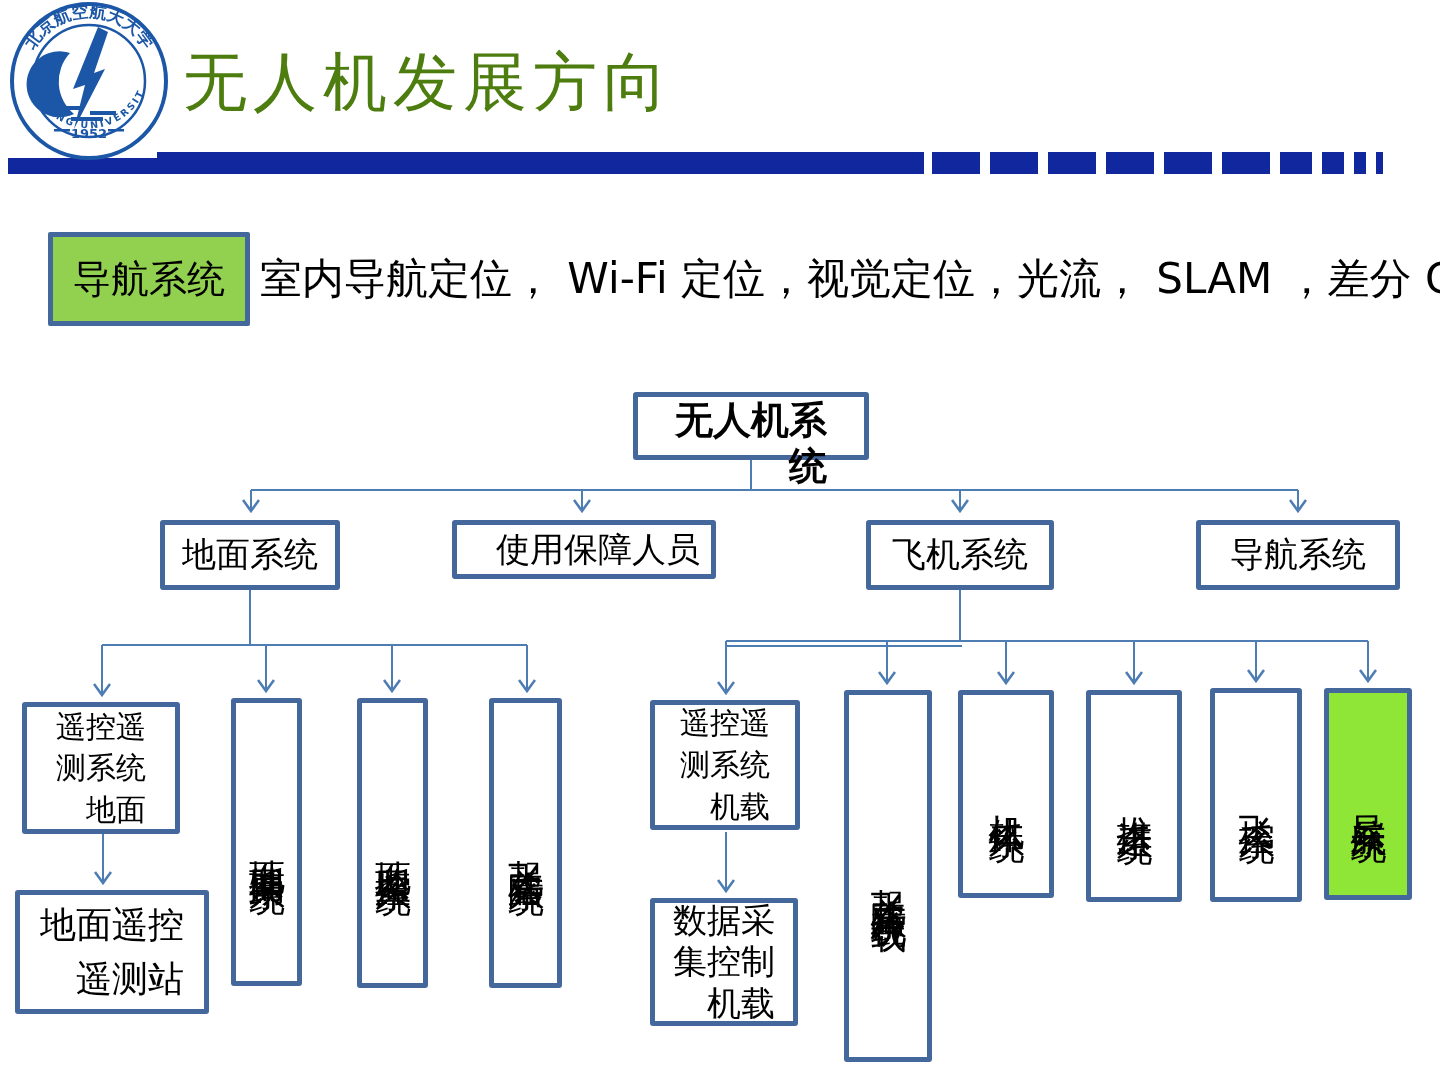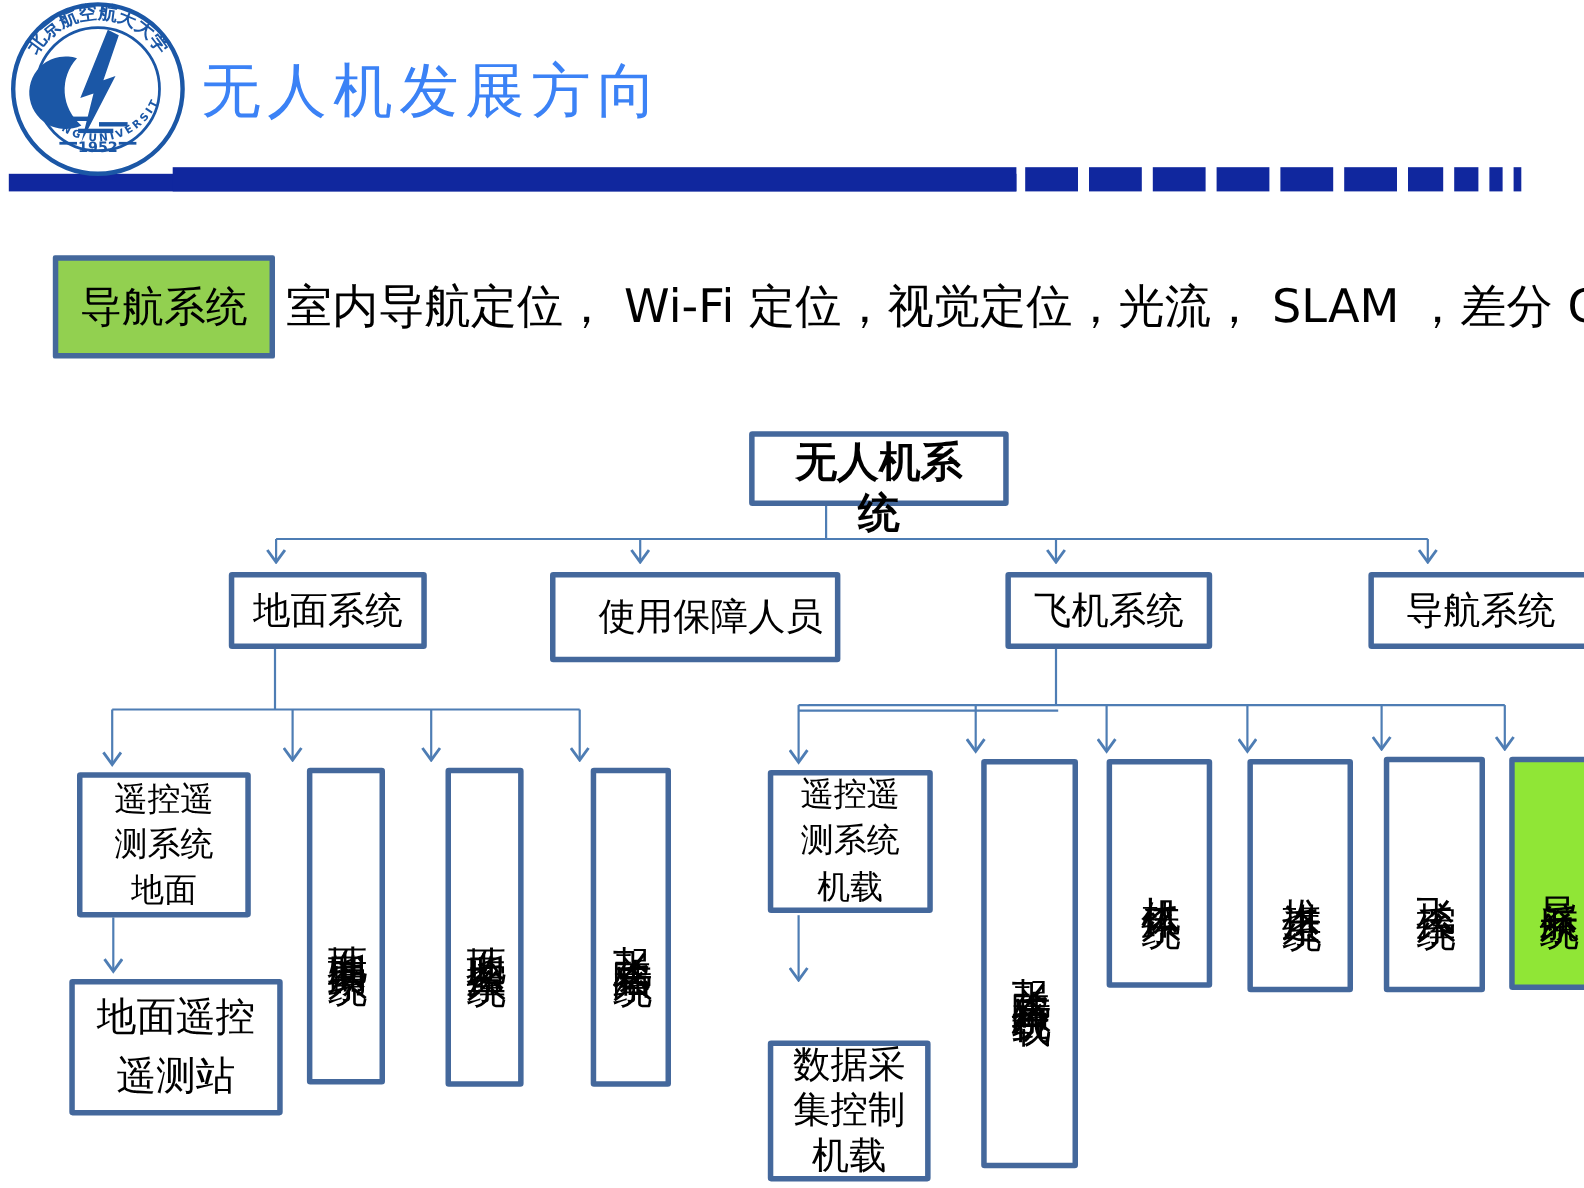--- a/index.html
+++ b/index.html
@@ -3,55 +3,55 @@
 <meta charset="utf-8">
 <style>
   html,body{margin:0;padding:0;background:#888;}
   #slide{position:relative;width:1440px;height:1080px;background:#ffffff;overflow:hidden;
          font-family:"DejaVu Sans",sans-serif;color:#000;}
 
   
   #logo{position:absolute;left:8px;top:0px;width:162px;height:164px;z-index:5;}
   #title{position:absolute;left:183px;top:28px;width:720px;height:110px;
          font-family:"Liberation Serif","DejaVu Serif",serif;
-         font-size:54px;line-height:110px;color:#3b82f6;letter-spacing:6px;white-space:nowrap;}
+         font-size:64px;line-height:110px;color:#4d7c0f;letter-spacing:6px;white-space:nowrap;}
   .bar{position:absolute;background:#10279E;z-index:1;}
   #bar-left{left:8px;top:158px;width:916px;height:16px;}
   #bar-main{left:157px;top:152px;width:767px;height:22px;}
   #bar-dashes{position:absolute;left:932px;top:152px;height:22px;display:flex;gap:10px;z-index:1;}
   #bar-dashes div{background:#10279E;height:22px;}
 
   
   #hl-box{position:absolute;left:48px;top:232px;width:202px;height:94px;background:#92D050;
           border:5px solid #44689C;border-radius:2px;display:flex;align-items:center;justify-content:center;
           font-size:38px;z-index:2;box-sizing:border-box;}
   #hl-desc{position:absolute;left:260px;top:250px;width:1180px;font-size:42px;line-height:58px;
            white-space:nowrap;z-index:2;}
 
   
   .box{position:absolute;background:#fff;border:5px solid #44689C;border-radius:3px;box-sizing:border-box;
-       display:flex;align-items:center;justify-content:center;text-align:center;z-index:2;margin-left:48px;}
+       display:flex;align-items:center;justify-content:center;text-align:right;z-index:2;}
   .pre{white-space:pre-line;}
   .vtext{writing-mode:vertical-rl;text-orientation:upright;letter-spacing:4px;}
 
   #n-root{left:633px;top:392px;width:236px;height:68px;font-size:38px;font-weight:bold;
           line-height:1.22;align-items:flex-start;overflow:visible;}
   #n-ground{left:160px;top:520px;width:180px;height:70px;font-size:34px;}
-  #n-support{left:452px;top:520px;width:264px;height:82px;font-size:34px;padding-left:28px;}
+  #n-support{left:452px;top:520px;width:264px;height:59px;font-size:34px;padding-left:28px;}
   #n-aircraft{left:866px;top:520px;width:188px;height:70px;font-size:34px;}
   #n-payload{left:1196px;top:520px;width:204px;height:70px;font-size:34px;}
 
   #n-rcground{left:22px;top:702px;width:158px;height:132px;font-size:30px;line-height:1.38;}
   #n-station{left:15px;top:890px;width:194px;height:124px;font-size:36px;line-height:1.5;}
   #n-aux{left:231px;top:698px;width:71px;height:288px;font-size:36px;}
   #n-monitor{left:357px;top:698px;width:71px;height:290px;font-size:36px;}
   #n-tolg{left:489px;top:698px;width:73px;height:290px;font-size:36px;}
 
   #n-rcair{left:650px;top:700px;width:150px;height:130px;font-size:30px;line-height:1.4;}
-  #n-dataacq{left:650px;top:946px;width:148px;height:128px;font-size:34px;line-height:1.22;}
+  #n-dataacq{left:650px;top:898px;width:148px;height:128px;font-size:34px;line-height:1.22;}
   #n-tola{left:844px;top:690px;width:88px;height:372px;font-size:36px;}
   #n-airframe{left:958px;top:690px;width:96px;height:208px;font-size:36px;}
   #n-prop{left:1086px;top:690px;width:96px;height:212px;font-size:36px;}
   #n-fctrl{left:1210px;top:688px;width:92px;height:214px;font-size:36px;}
   #n-nav{left:1324px;top:688px;width:88px;height:212px;font-size:36px;background:#90E636;}
 
   #connectors{position:absolute;left:0;top:0;width:1440px;height:1080px;z-index:1;}
 </style>
 </head>
 <body>

